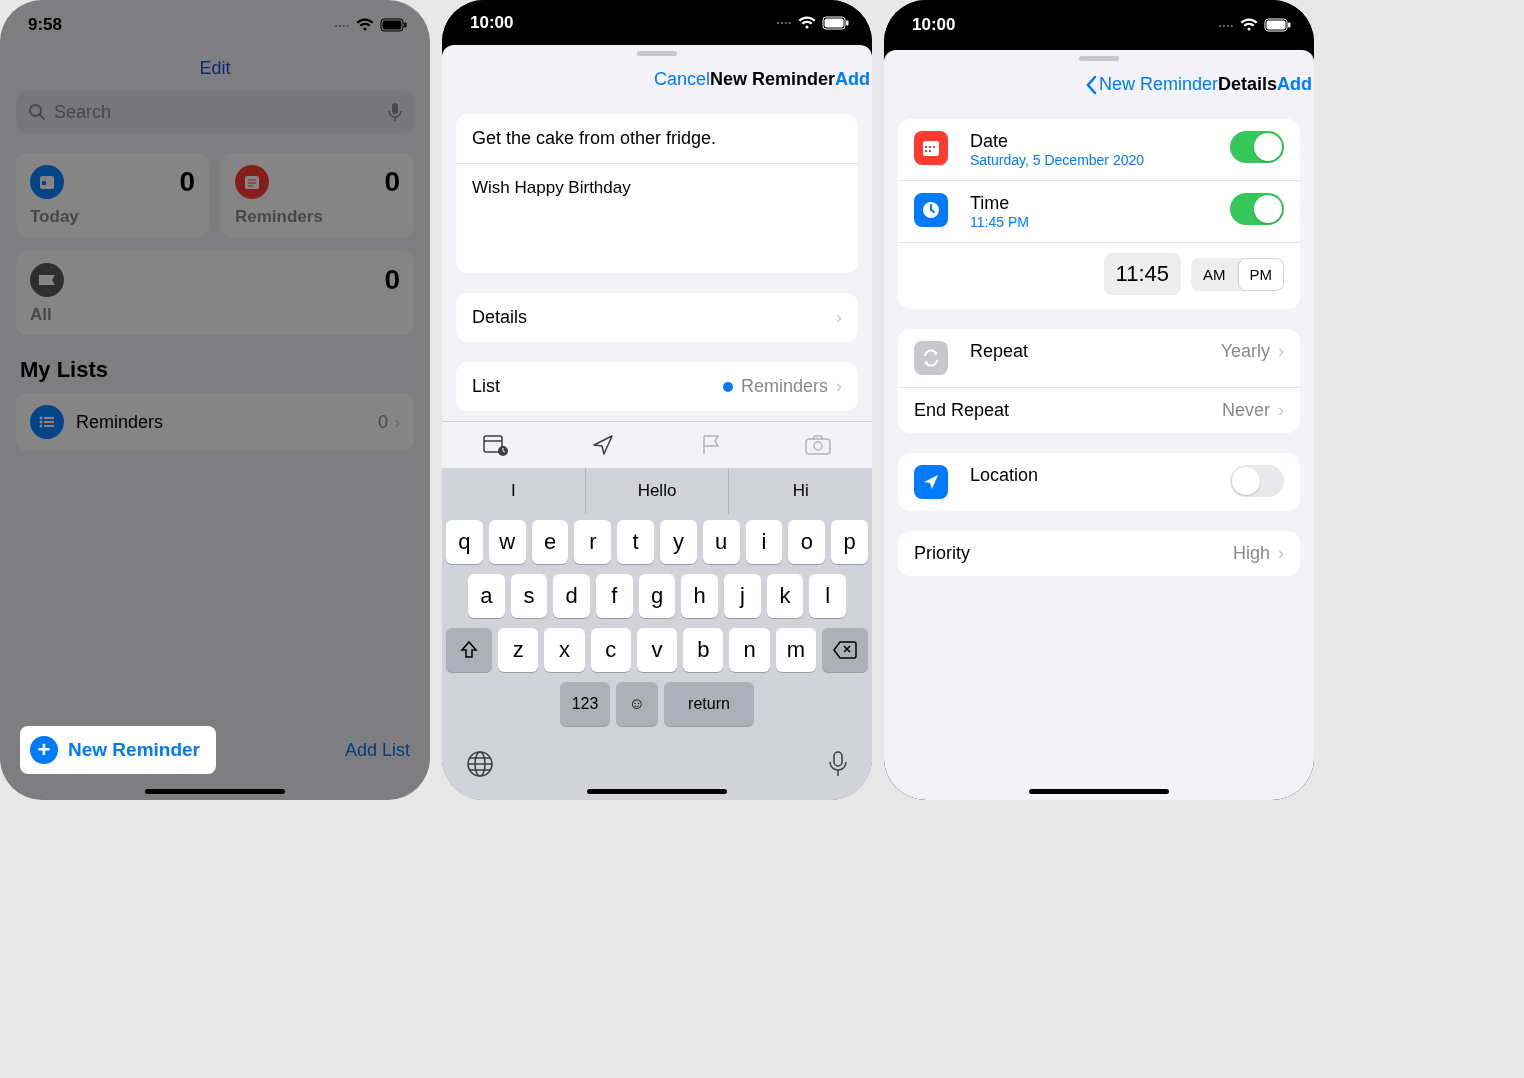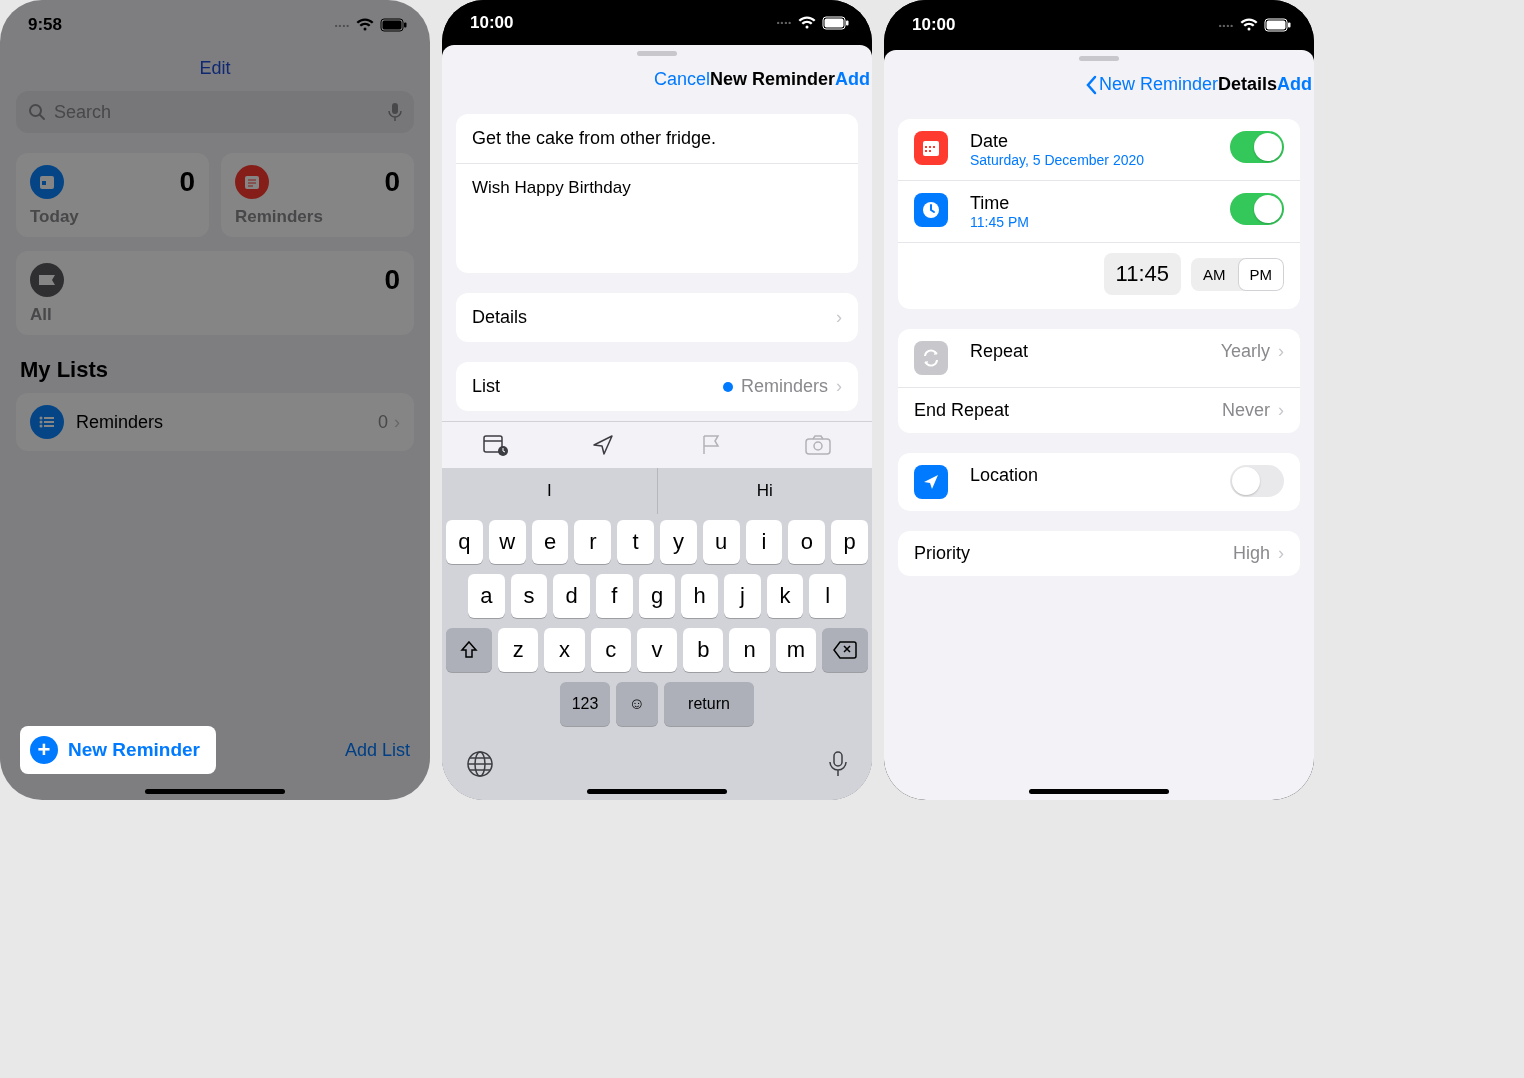--- a/index.html
+++ b/index.html
@@ -350,20 +350,21 @@
       <span class="acc dim">
         <svg width="26" height="20" viewBox="0 0 26 20">
             <rect x="1" y="4" width="24" height="15" rx="3" fill="none" stroke="#3c3c43" stroke-width="1.5"></rect>
             <path d="M8 4l2-3h6l2 3" fill="none" stroke="#3c3c43" stroke-width="1.5"></path>
             <circle cx="13" cy="11" r="4" fill="none" stroke="#3c3c43" stroke-width="1.5"></circle>
           </svg>
       </span>
     </div>
     <div class="sugg">
       <div>I</div>
+      <div>Hello</div>
       <div>Hi</div>
     </div>
     <div class="keyboard">
       <div class="krow" id="kr1">
           <div class="key">q</div>
           <div class="key">w</div>
           <div class="key">e</div>
           <div class="key">r</div>
           <div class="key">t</div>
           <div class="key">y</div>

